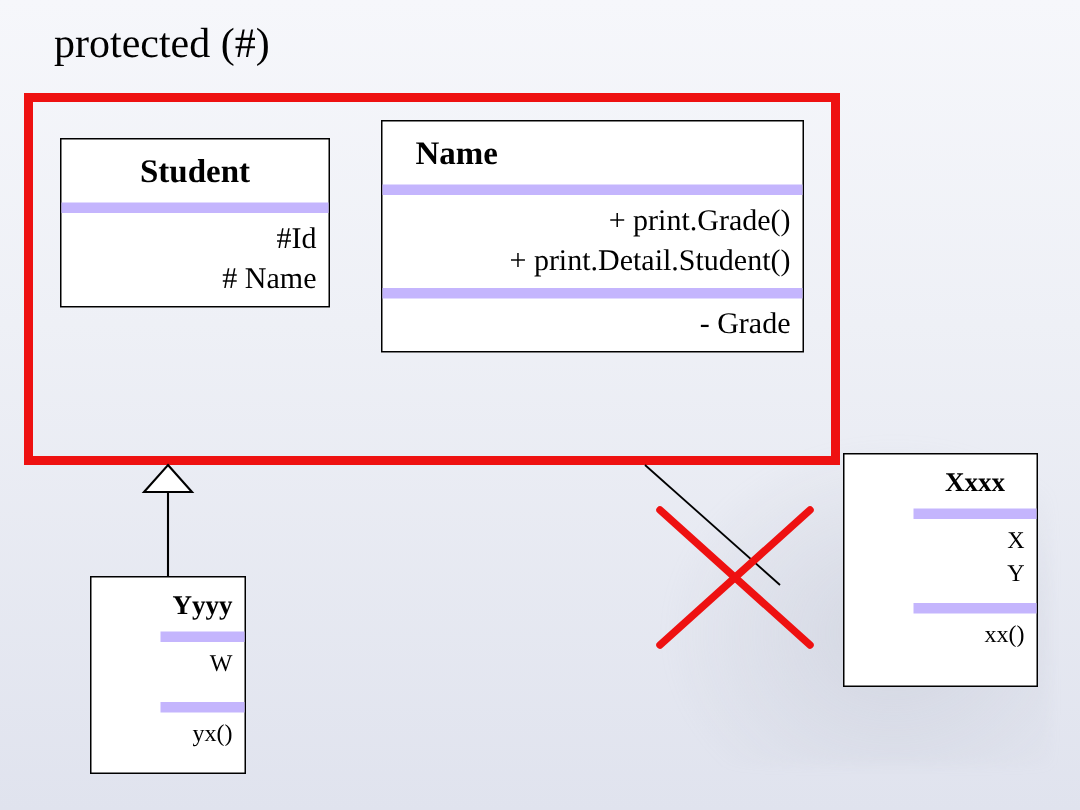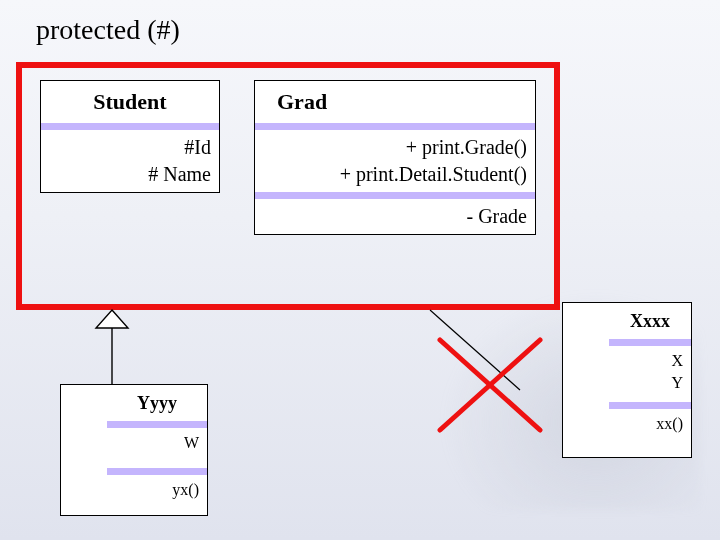--- a/index.html
+++ b/index.html
@@ -75,34 +75,34 @@
   }
 </style>
 </head>
 <body>
 
 <div class="canvas">
   <div class="blotch"></div>
 
   <div class="title">protected (#)</div>
 
-  <div class="uml" style="left:40px; top:80px; width:180px;">
+  <div class="uml" style="left:40px; top:92px; width:180px;">
     <div class="compartment name">Student</div>
     <div class="compartment">#Id
 # Name</div>
   </div>
 
   <div class="uml" style="left:254px; top:80px; width:282px;">
-    <div class="compartment name" style="text-align:left; padding-left:22px;">Grad</div>
+    <div class="compartment name" style="text-align:left; padding-left:22px;">Name</div>
     <div class="compartment">+ print.Grade()
 + print.Detail.Student()</div>
     <div class="compartment">- Grade</div>
   </div>
 
-  <div class="uml small" style="left:60px; top:384px; width:148px;">
+  <div class="uml small" style="left:60px; top:384px; width:104px;">
     <div class="compartment name">Yyyy</div>
     <div class="compartment" style="min-height:32px;">W</div>
     <div class="compartment" style="min-height:32px;">yx()</div>
   </div>
 
   <div class="uml small" style="left:562px; top:302px; width:130px;">
     <div class="compartment name">Xxxx</div>
     <div class="compartment" style="min-height:48px;">X
 Y</div>
     <div class="compartment" style="min-height:40px;">xx()</div>

